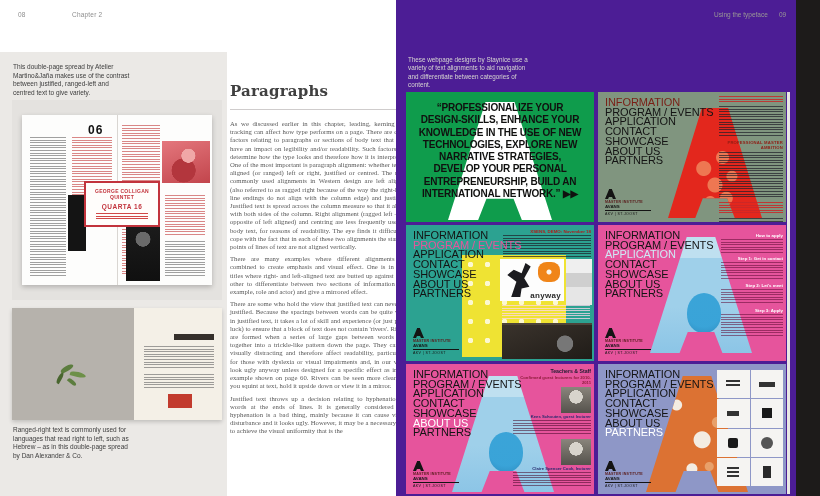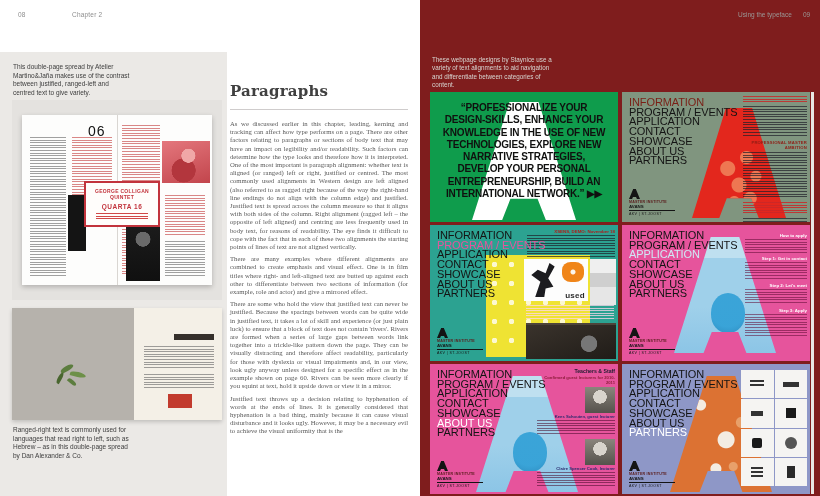--- a/index.html
+++ b/index.html
@@ -20,21 +20,21 @@
   .fig1 { position:absolute; left:12px; top:100px; width:210px; height:200px; background:#e4e2df; }
   .book1 { position:absolute; left:10px; top:15px; width:190px; height:170px; background:#fdfdfc; box-shadow:0 2px 5px rgba(0,0,0,.22); }
   .gutter { position:absolute; left:50%; top:0; width:1px; height:100%; background:#d9d6d2; }
   .sim { background-image:repeating-linear-gradient(180deg, var(--c) 0 1px, transparent 1px 2.6px); }
   .sim-gray { --c:rgba(110,110,110,.65); }
   .sim-red  { --c:rgba(205,95,95,.75); }
   .sim-redline { --c:rgba(200,40,40,.85); }
   .sim-white { --c:rgba(255,255,255,.8); }
   .sim-dark { --c:rgba(30,30,40,.7); }
   .sim-pinkpale { --c:rgba(255,214,235,.75); }
-  .folio1 { position:absolute; left:66px; top:8px; font-size:14px; font-weight:normal; color:#111; letter-spacing:1px; }
+  .folio1 { position:absolute; left:66px; top:8px; font-size:12px; font-weight:bold; color:#111; letter-spacing:1px; }
   .c1 { position:absolute; left:8px;  top:22px; width:36px; height:140px; }
   .c2 { position:absolute; left:50px; top:22px; width:40px; height:60px; }
   .blkstrip { position:absolute; left:46px; top:80px; width:18px; height:56px; background:#141414; padding:4px 2px; }
   .c3 { position:absolute; left:100px; top:10px; width:38px; height:150px; }
   .c4 { position:absolute; left:143px; top:80px; width:40px; height:40px; }
   .c5 { position:absolute; left:143px; top:126px; width:40px; height:36px; }
   .redphoto { position:absolute; left:140px; top:26px; width:48px; height:42px;
       background:radial-gradient(circle at 55% 35%, #f0a7a7 0 18%, transparent 19%),
                  radial-gradient(circle at 45% 70%, #b3363d 0 30%, transparent 31%),
                  linear-gradient(160deg,#e4777d,#c2454c); }
@@ -63,21 +63,21 @@
   .heb-b2 { position:absolute; right:8px; top:66px; width:70px; height:14px; }
   .redchip { position:absolute; right:30px; top:86px; width:24px; height:14px; background:#c23b2e; padding:3px 2px; }
 
   
   .article { position:absolute; left:230px; top:82px; width:178px; }
   .article h1 { font-size:15px; font-weight:bold; color:#404040; font-family:"DejaVu Serif",serif; letter-spacing:.2px; }
   .article .rule { margin:9px 0 10px; height:1px; background:#cfcccc; }
   .article p { font-size:6.7px; line-height:8.2px; color:#5a5a5a; text-align:justify; margin-bottom:4px; font-family:"Liberation Serif",serif; }
 
   
-  .page-right { position:absolute; left:420px; top:0; width:400px; height:496px; background:#7f1d1d; }
+  .page-right { position:absolute; left:396px; top:0; width:400px; height:496px; background:#4c1d95; }
   .hdr-r { position:absolute; top:11px; font-size:6.5px; color:#9a9896; }
   .hdr-r.sec { left:318px; }
   .hdr-r.pn-r { left:383px; }
   .cap-r { position:absolute; left:12px; top:56px; width:122px; font-size:6.3px; line-height:8.4px; color:#d8d6d2; }
   .pgrid { position:absolute; left:10px; top:92px; width:380px; display:grid; grid-template-columns:188px 188px; grid-template-rows:130px 136px 130px; gap:3px 4px; }
   .edge { position:absolute; left:391px; top:92px; width:3px; height:402px; background:#e9e7e4; }
   .panel { position:relative; overflow:hidden; }
 
   .menu { list-style:none; position:absolute; left:7px; top:6px; z-index:3; }
   .menu li { font-size:11px; font-weight:normal; line-height:9.7px; color:#141414; letter-spacing:-.1px; white-space:nowrap; }
@@ -279,21 +279,21 @@
           <li>PARTNERS</li>
         </ul>
         <div class="yellow"></div>
         <div class="prog-top">
           <div class="event-title">XSENS, DEMO: November 18</div>
           <div class="sim sim-dark" style="height:22px"></div>
         </div>
         <div class="photo-kick">
           <div class="kickfig"></div>
           <div class="xball"></div>
-          <div class="xsens-word">used</div>
+          <div class="xsens-word">anyway</div>
         </div>
         <div class="robot"></div>
         <div class="prog-cap">
           <div class="sim sim-pinkpale" style="height:14px"></div>
         </div>
         <div class="photo-desk"></div>
         <div class="logoblk">
           <span class="a-mini"></span>
           <span class="l1">MASTER INSTITUTE</span>
           <span class="l2">AVANS</span>

